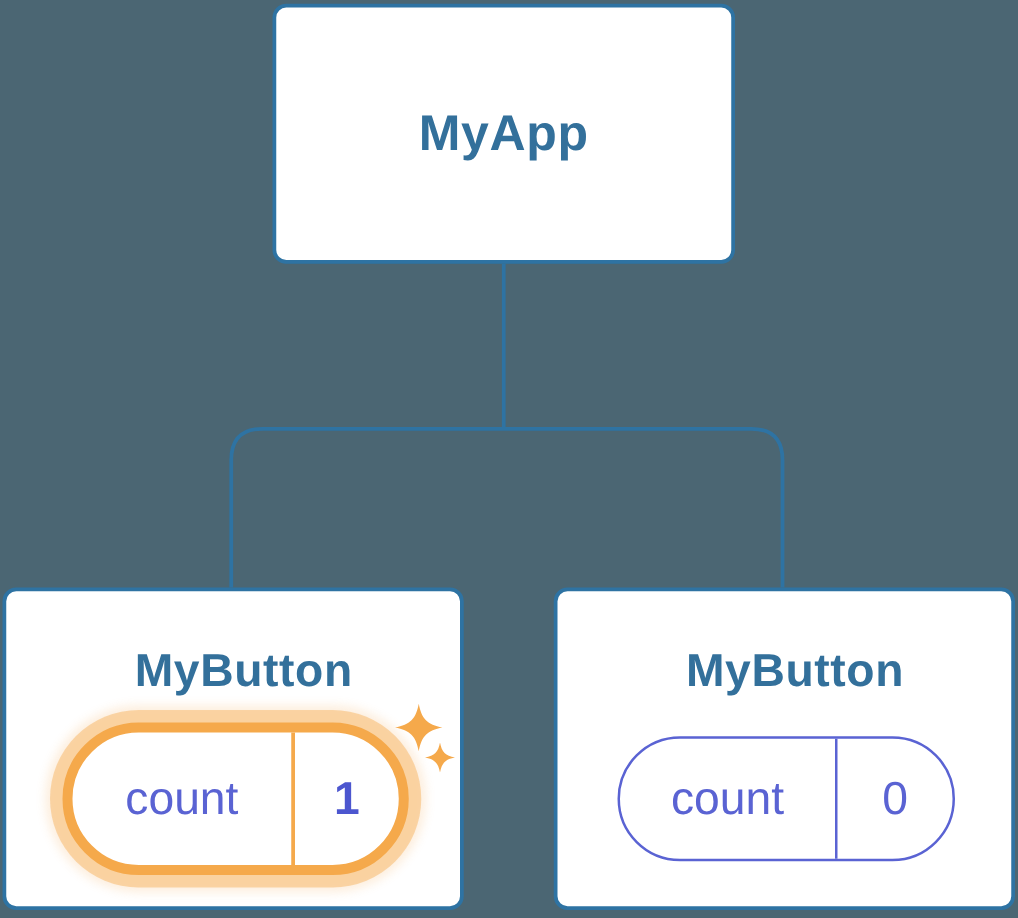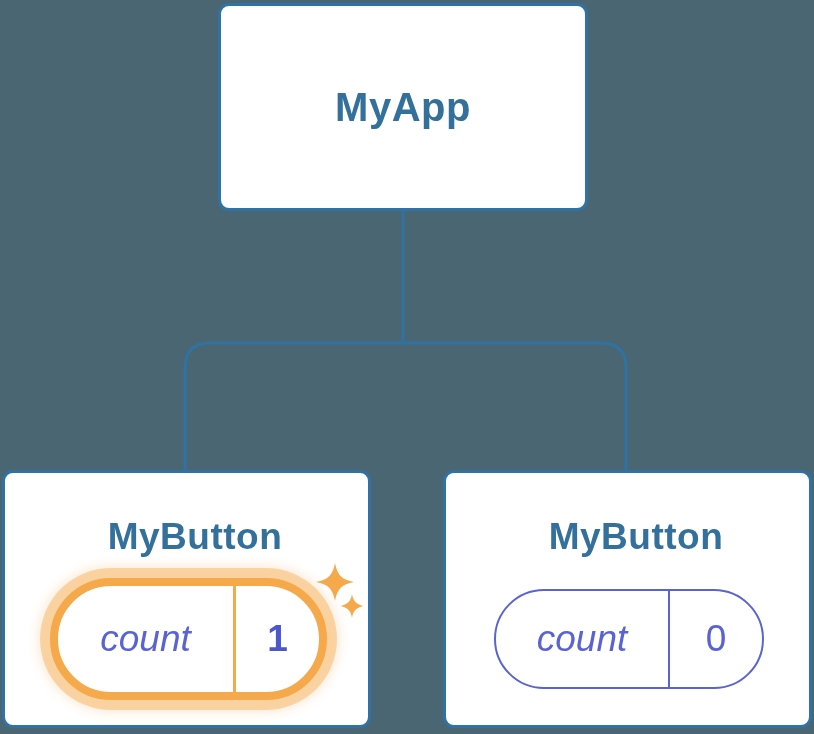--- a/index.html
+++ b/index.html
@@ -38,21 +38,21 @@
     left:50px;top:578px;width:277px;height:122px;
     border:8px solid var(--orange);border-radius:61px;
     box-shadow:0 0 0 10px rgba(245,169,75,.42), 0 0 8px 14px rgba(245,169,75,.18);
   }
   .pill-normal{
     left:494px;top:589px;width:270px;height:100px;
     border:2.5px solid var(--indigo);border-radius:50px;
   }
   .pill-label{
     display:flex;align-items:center;justify-content:center;
-    font-size:37px;color:var(--indigo);font-style:italic;
+    font-size:37px;color:var(--indigo);
   }
   .pill-highlighted .pill-label{width:175px;}
   .pill-normal .pill-label{width:172px;}
   .pill-value{
     flex:1;display:flex;align-items:center;justify-content:center;
     font-size:37px;color:var(--indigo);
   }
   .pill-highlighted .pill-value{
     border-left:3px solid var(--orange);font-weight:bold;color:var(--indigo-bold);
   }

